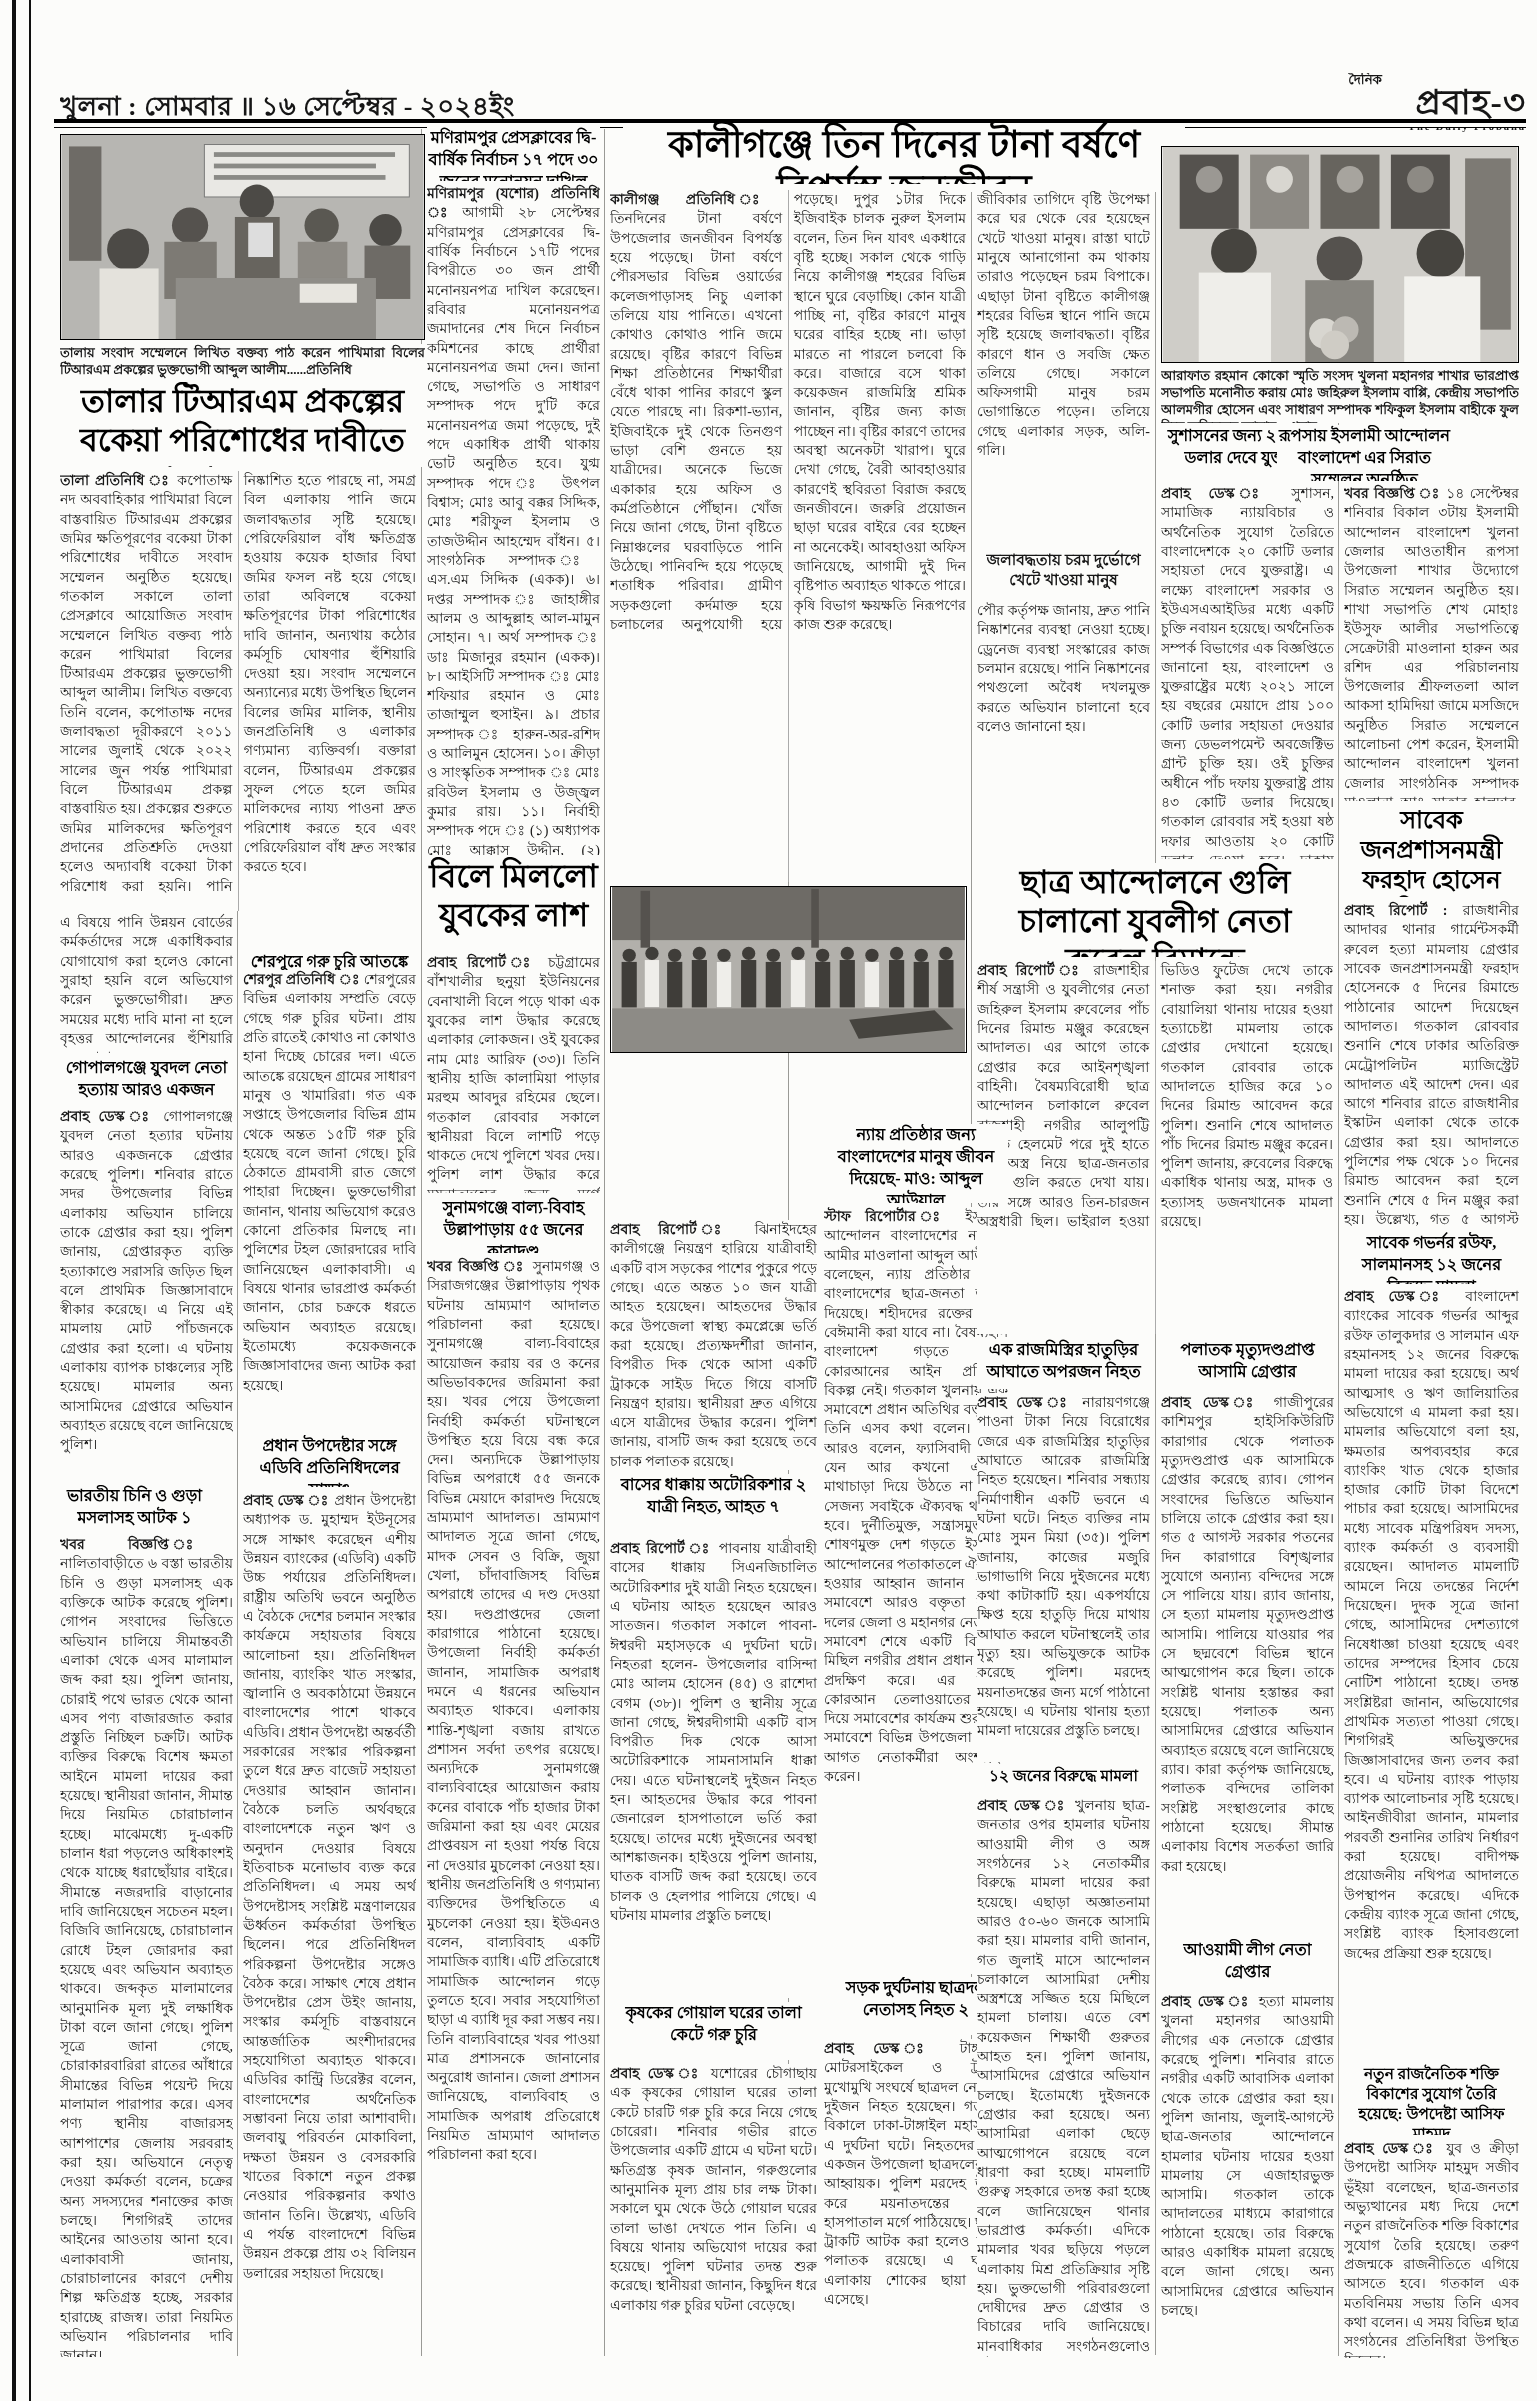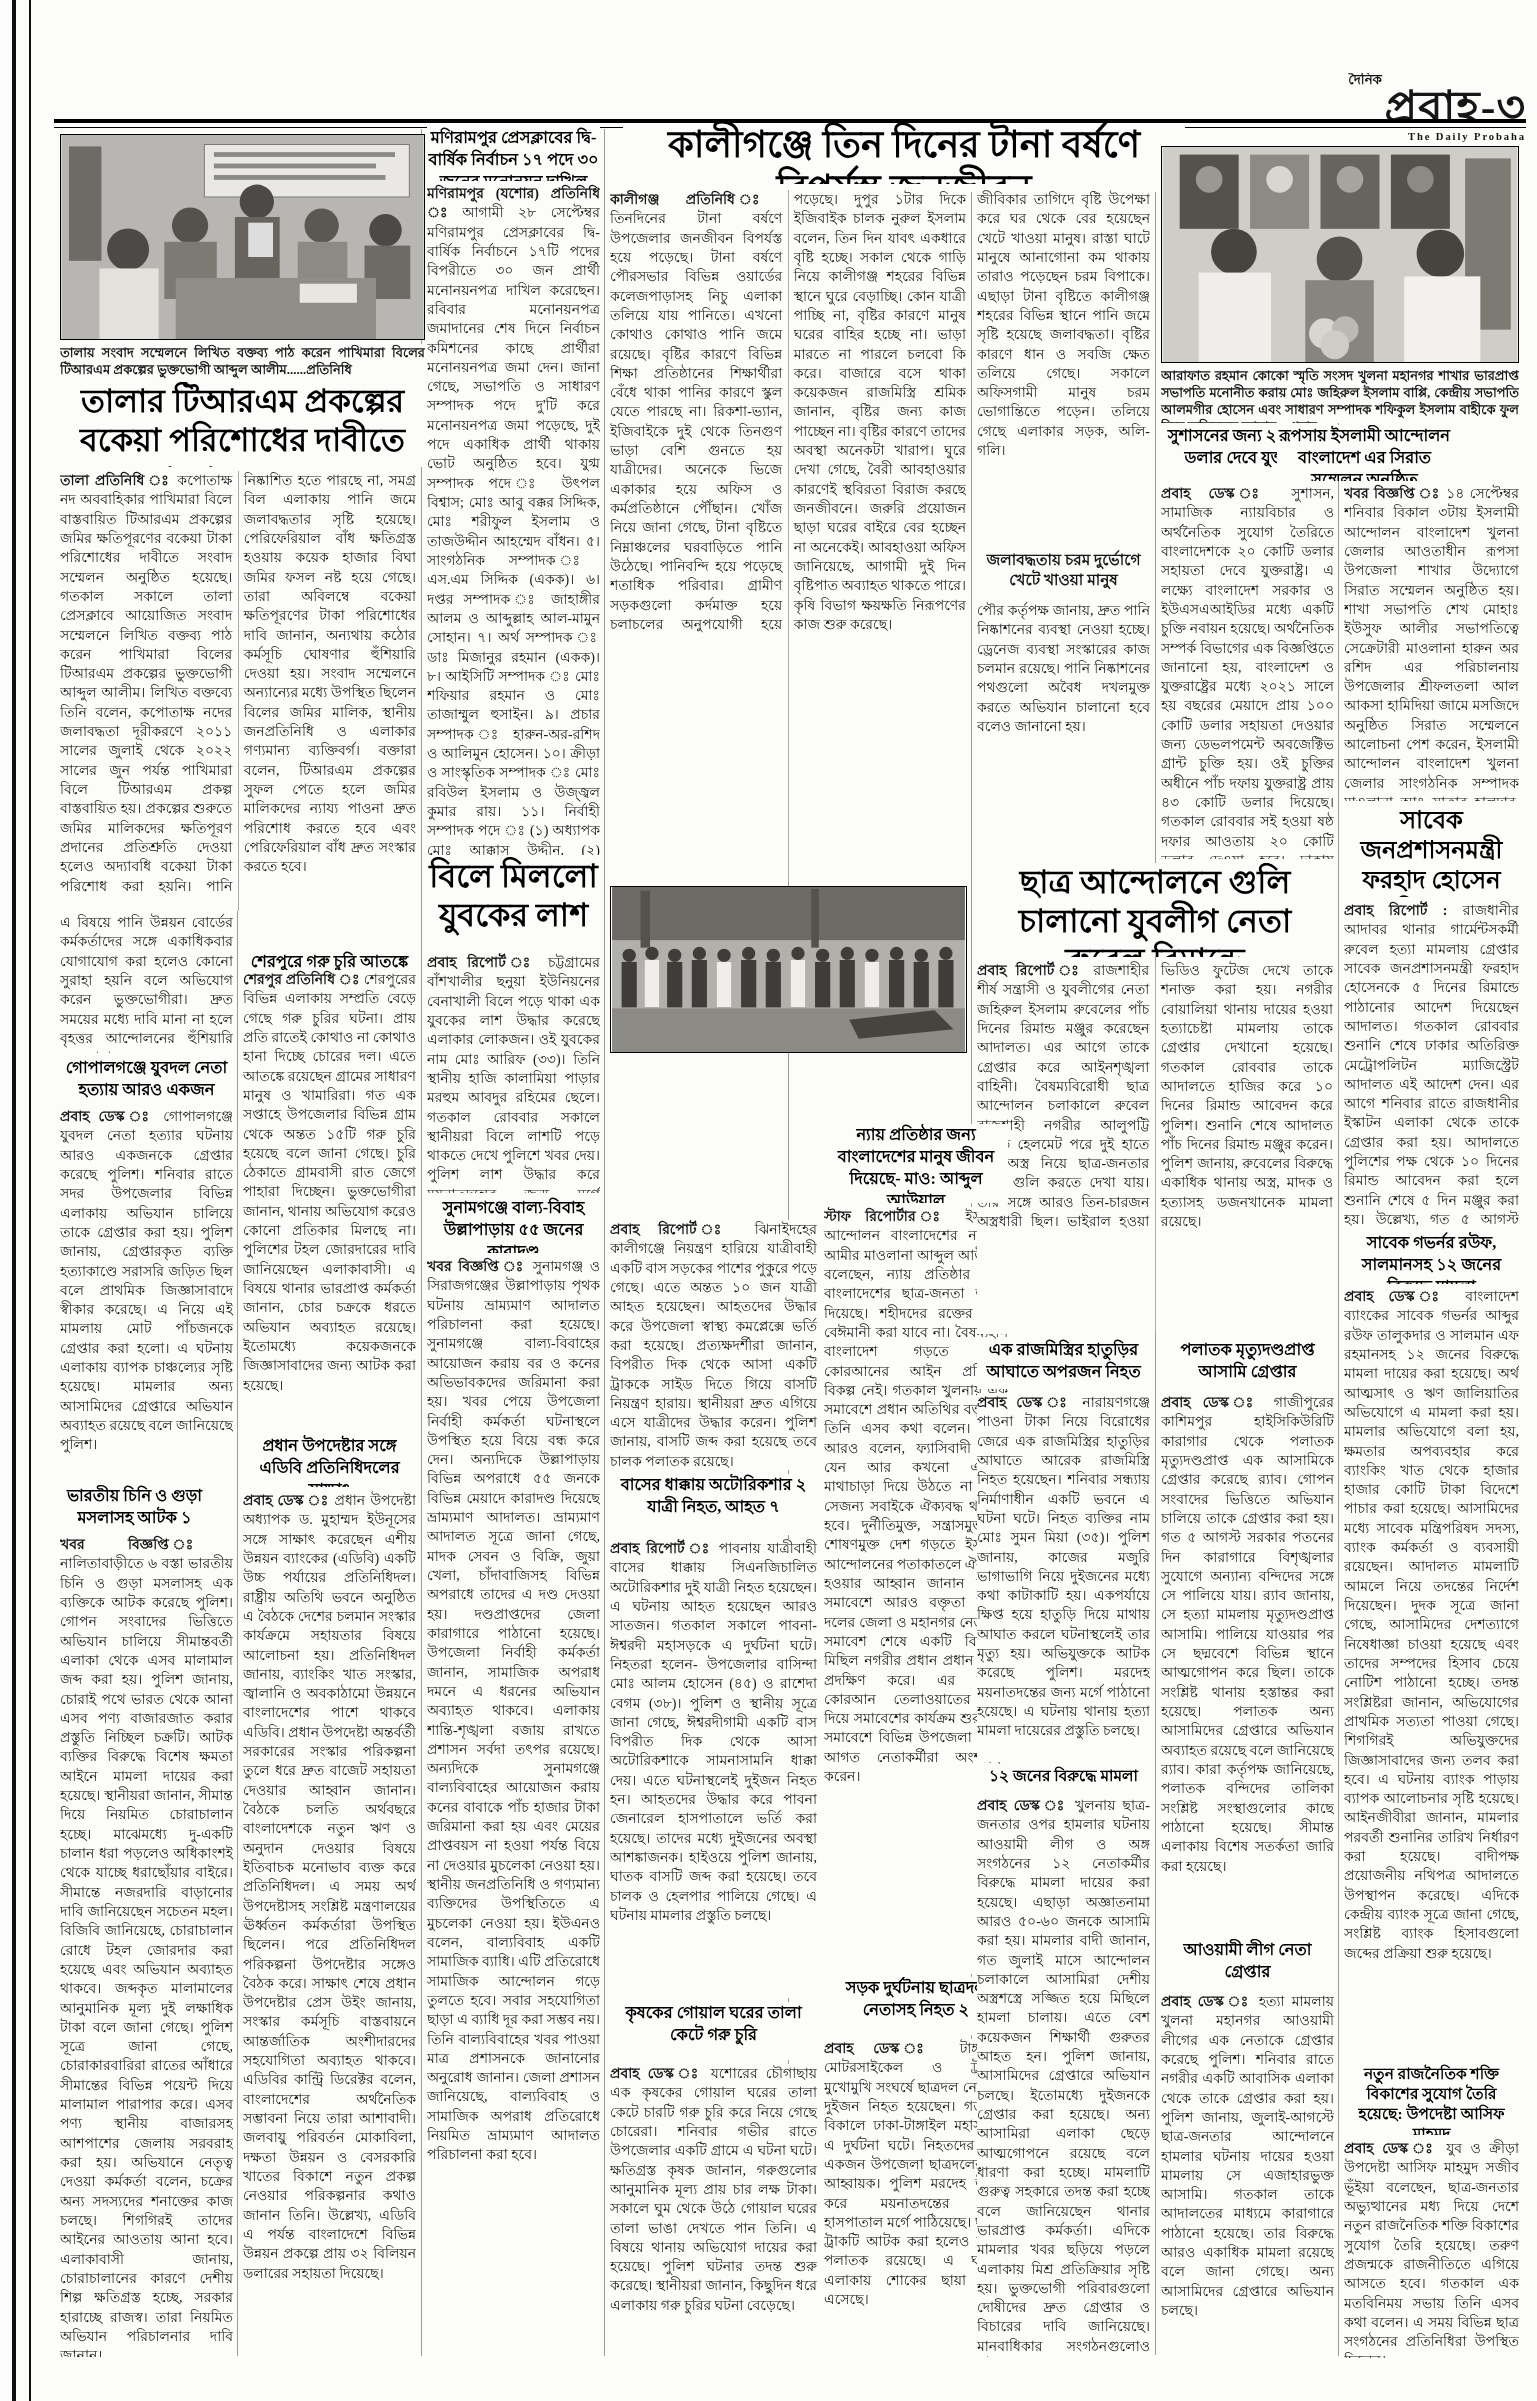--- a/index.html
+++ b/index.html
@@ -7,21 +7,21 @@
   #page{position:relative;width:1537px;height:2402px;background:var(--paper);
         font-family:"Liberation Serif","DejaVu Serif",serif;color:var(--ink);
         overflow:hidden;margin:0 auto;}
   .abs{position:absolute;box-sizing:border-box;overflow:hidden;background:var(--paper);z-index:1;}
   
   .scanline{position:absolute;top:0;height:2402px;background:#101010;z-index:3;}
   
   .edition{font-size:26px;font-weight:bold;letter-spacing:0.5px;}
   .masthead{text-align:right;line-height:1;}
   .masthead .pre{display:block;font-size:13.4px;font-weight:bold;margin-right:144px;}
-  .masthead .brand{font-size:44px;font-weight:900;letter-spacing:1px;}
+  .masthead .brand{font-size:34px;font-weight:900;letter-spacing:1px;}
   .masthead .tag{display:block;font-size:10.6px;font-weight:bold;letter-spacing:1.9px;margin-top:1.9px;}
   .toprule{border-top:4.8px solid #000;border-bottom:1.9px solid #000;height:8.6px;background:var(--paper);}
   
   .hl{font-weight:bold;text-align:center;margin:0;color:#000;}
   .hl-xl{font-size:37px;line-height:1.18;}
   .hl-lg{font-size:32px;line-height:1.22;}
   .hl-md{font-size:28px;line-height:1.22;}
   .hl-f{font-size:24px;line-height:1.25;}
   .hl-sm{font-size:16.3px;line-height:1.35;}
   .hl-xs{font-size:15.4px;line-height:1.3;}
@@ -44,20 +44,21 @@
   <div class="scanline" style="left:29px;width:1.9px;"></div>
 
   <div class="vrule" style="left:237px;top:473px;height:1883px;"></div>
   <div class="vrule" style="left:421px;top:129px;height:2227px;"></div>
   <div class="vrule" style="left:604px;top:129px;height:2227px;"></div>
   <div class="vrule" style="left:788px;top:192px;height:2163px;"></div>
   <div class="vrule" style="left:971px;top:192px;height:2163px;"></div>
   <div class="vrule" style="left:1155px;top:192px;height:2163px;"></div>
   <div class="vrule" style="left:1338px;top:423px;height:1933px;"></div>
 
+  <div class="abs edition" style="left:60px;top:86px;width:596px;height:33px;">খুলনা : সোমবার ॥ ১৬ সেপ্টেম্বর - ২০২৪ইং</div>
   <div class="abs masthead" style="left:1220px;top:73px;width:306px;height:71px;">
     <span class="pre">দৈনিক</span>
     <span class="brand"><span>প্রবাহ</span><span>-৩</span></span>
     <span class="tag">The Daily Probaha</span>
   </div>
   <div class="abs toprule" style="left:54px;top:119px;width:1472px;"></div>
 
   <div class="abs photo" style="left:60px;top:134px;width:365px;height:206px;z-index:2;">
     <svg viewBox="0 0 380 214">
       <rect width="380" height="214" fill="#b7b6b2"></rect>

